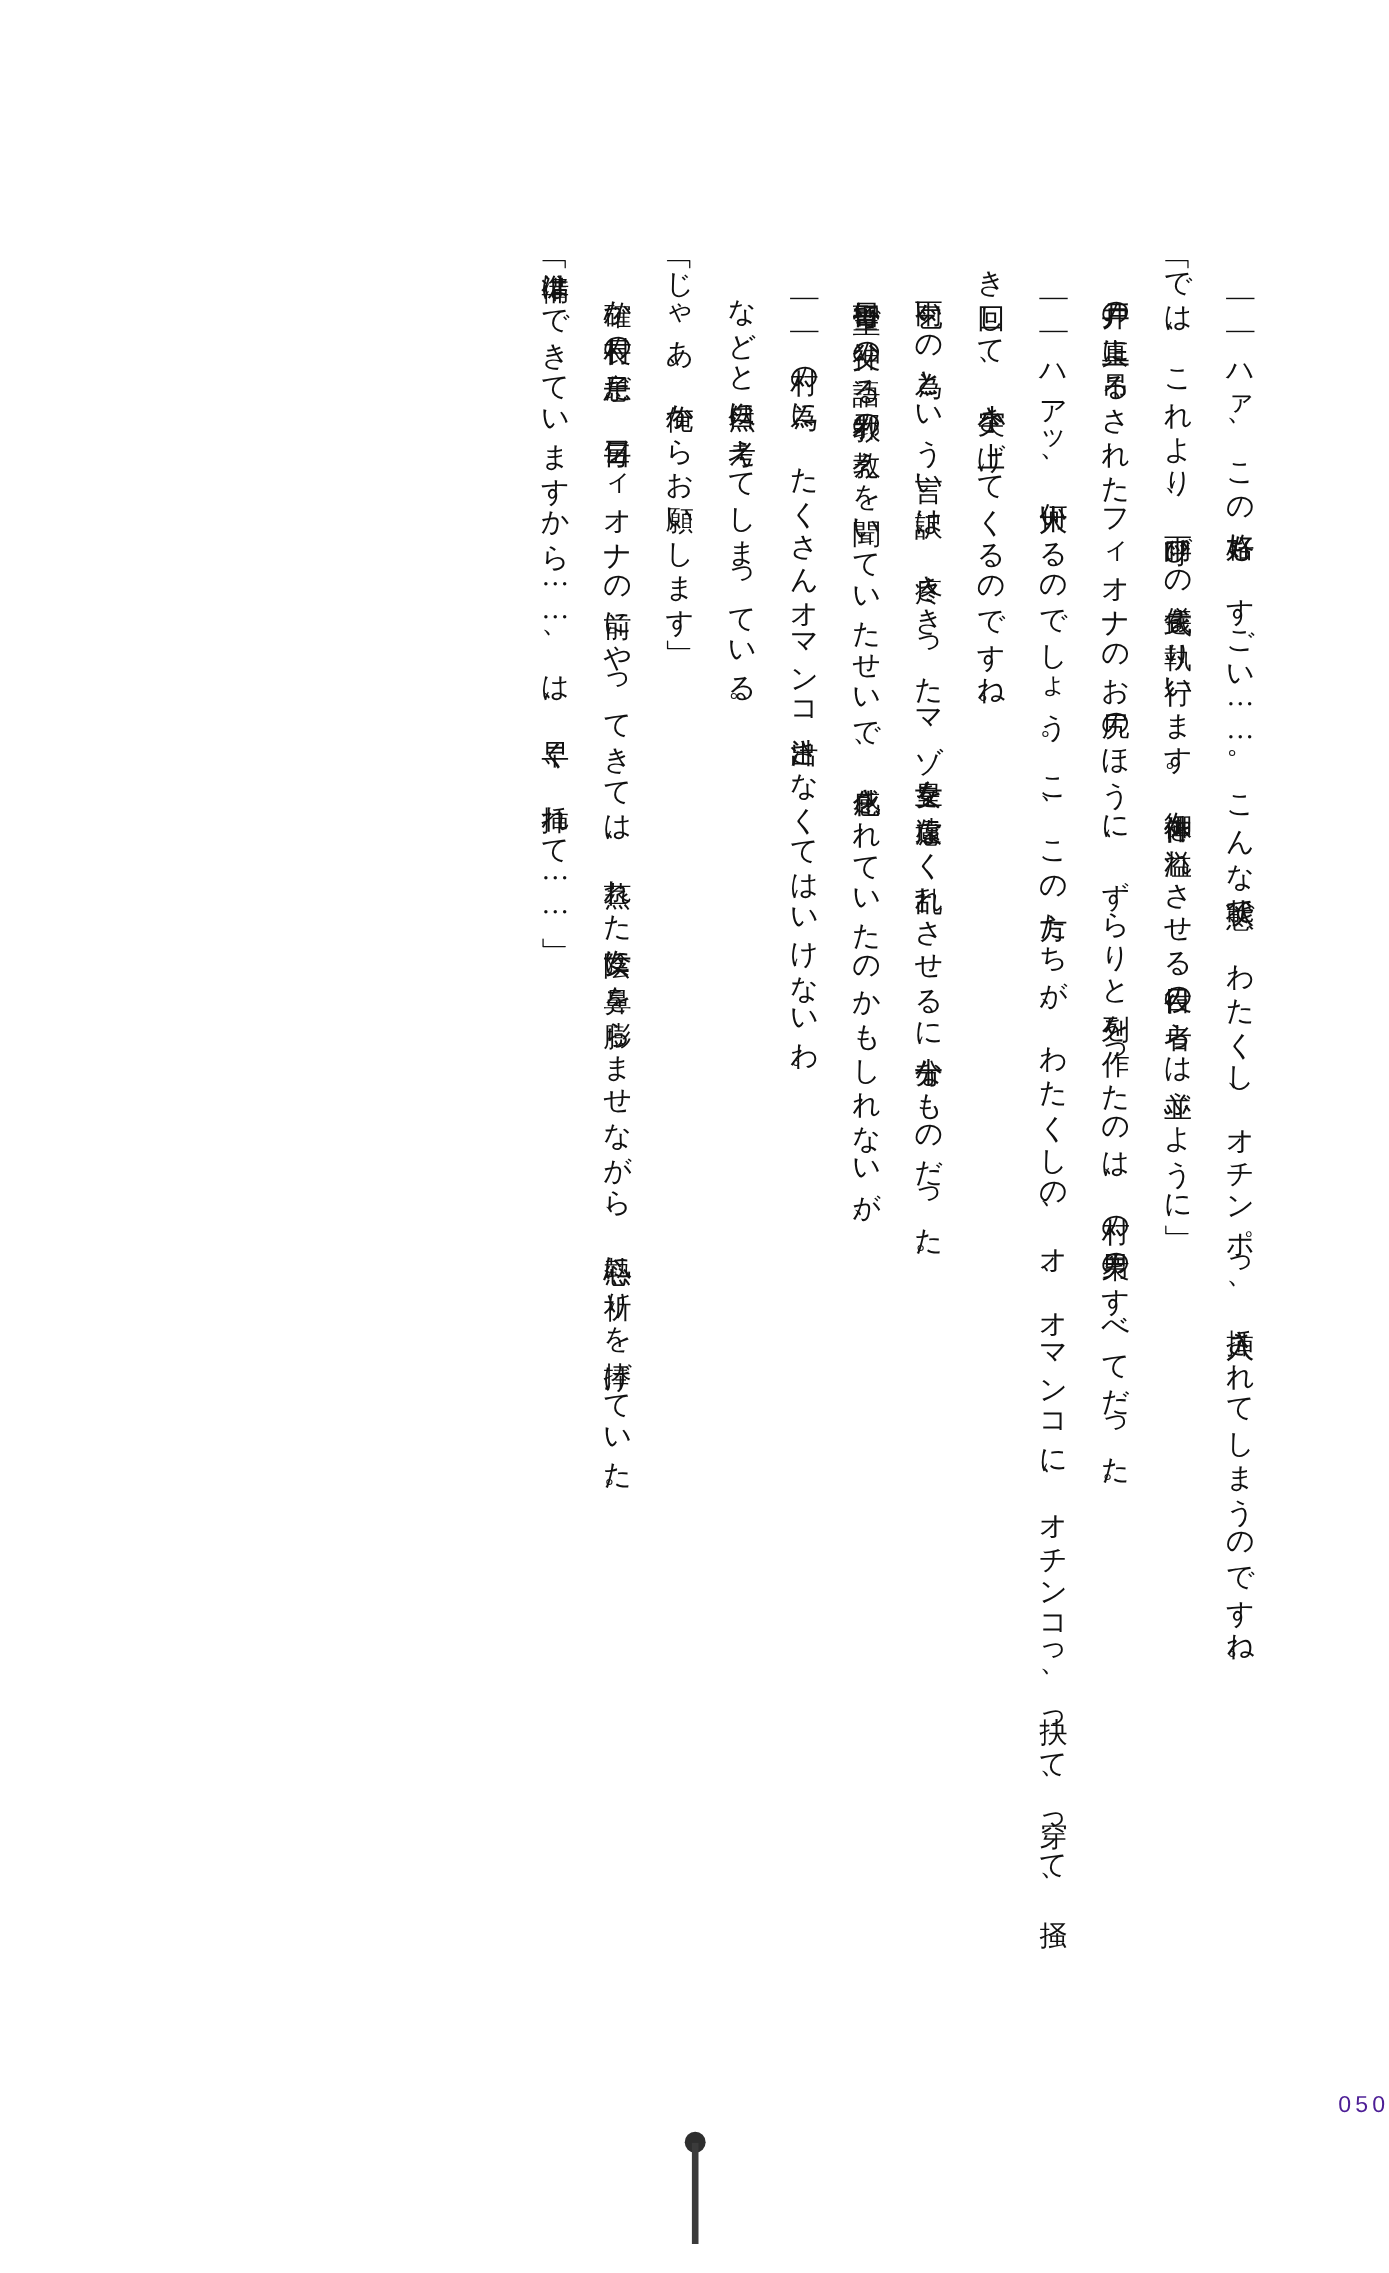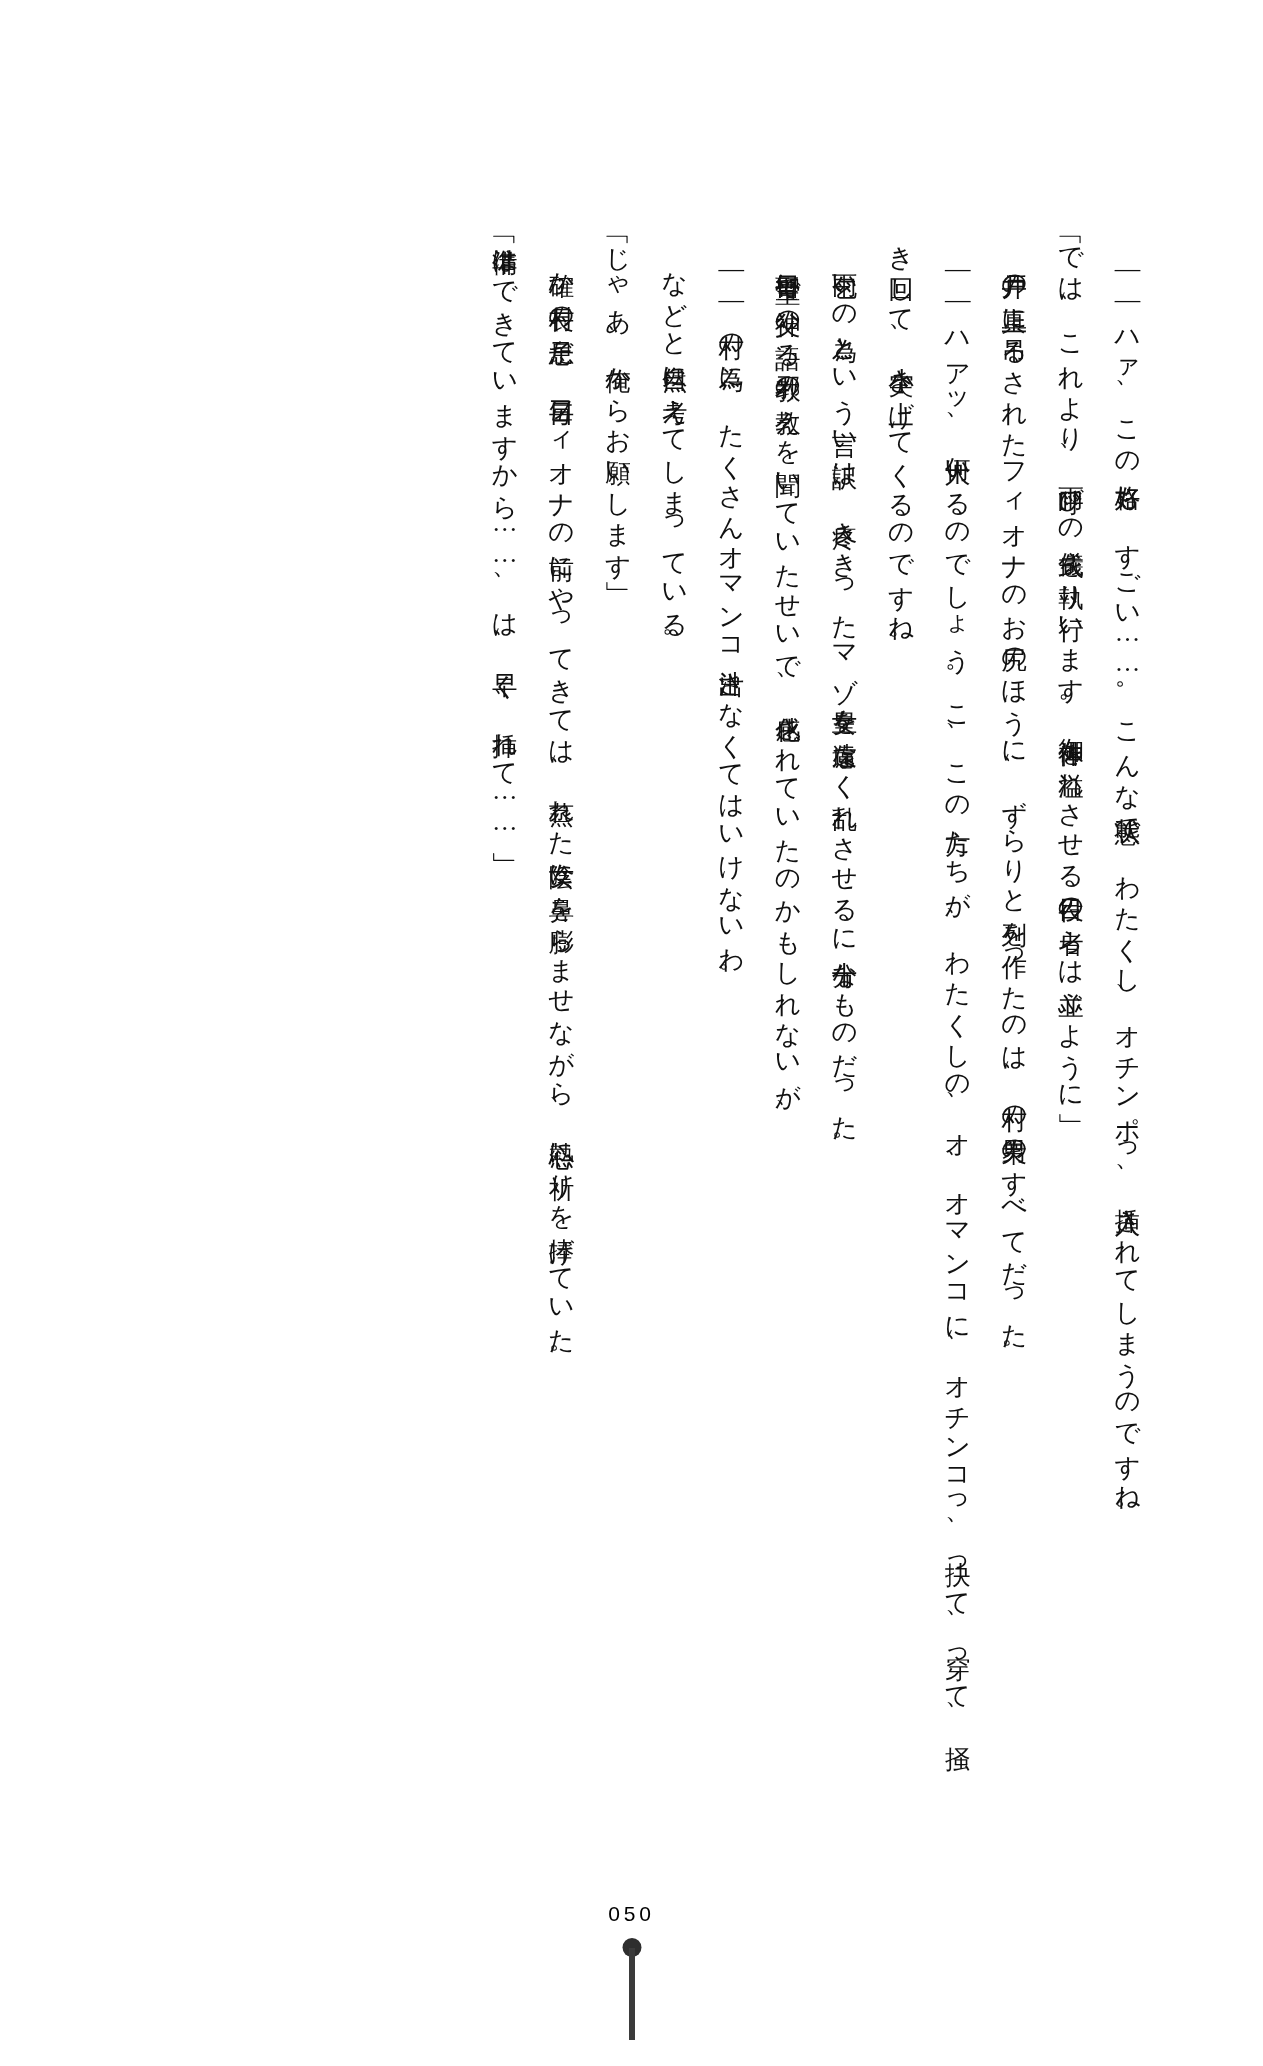--- a/index.html
+++ b/index.html
@@ -37,25 +37,25 @@
   }
   .text-block p.indent {
     text-indent: 1em;
   }
   
   .folio {
     position: absolute;
     left: 0;
     right: 0;
     top: 1902px;
-    text-align: center;
+    text-align: right;
     font-family: "Liberation Sans", sans-serif;
     font-size: 21px;
     letter-spacing: 0.18em;
-    color: #000000;
+    color: #4c1d95;
   }
   .footer-mark {
     position: absolute;
     left: 50%;
     top: 1948px;
     transform: translateX(-50%);
     width: 6px;
     height: 92px;
     background: #3b3b3b;
   }

